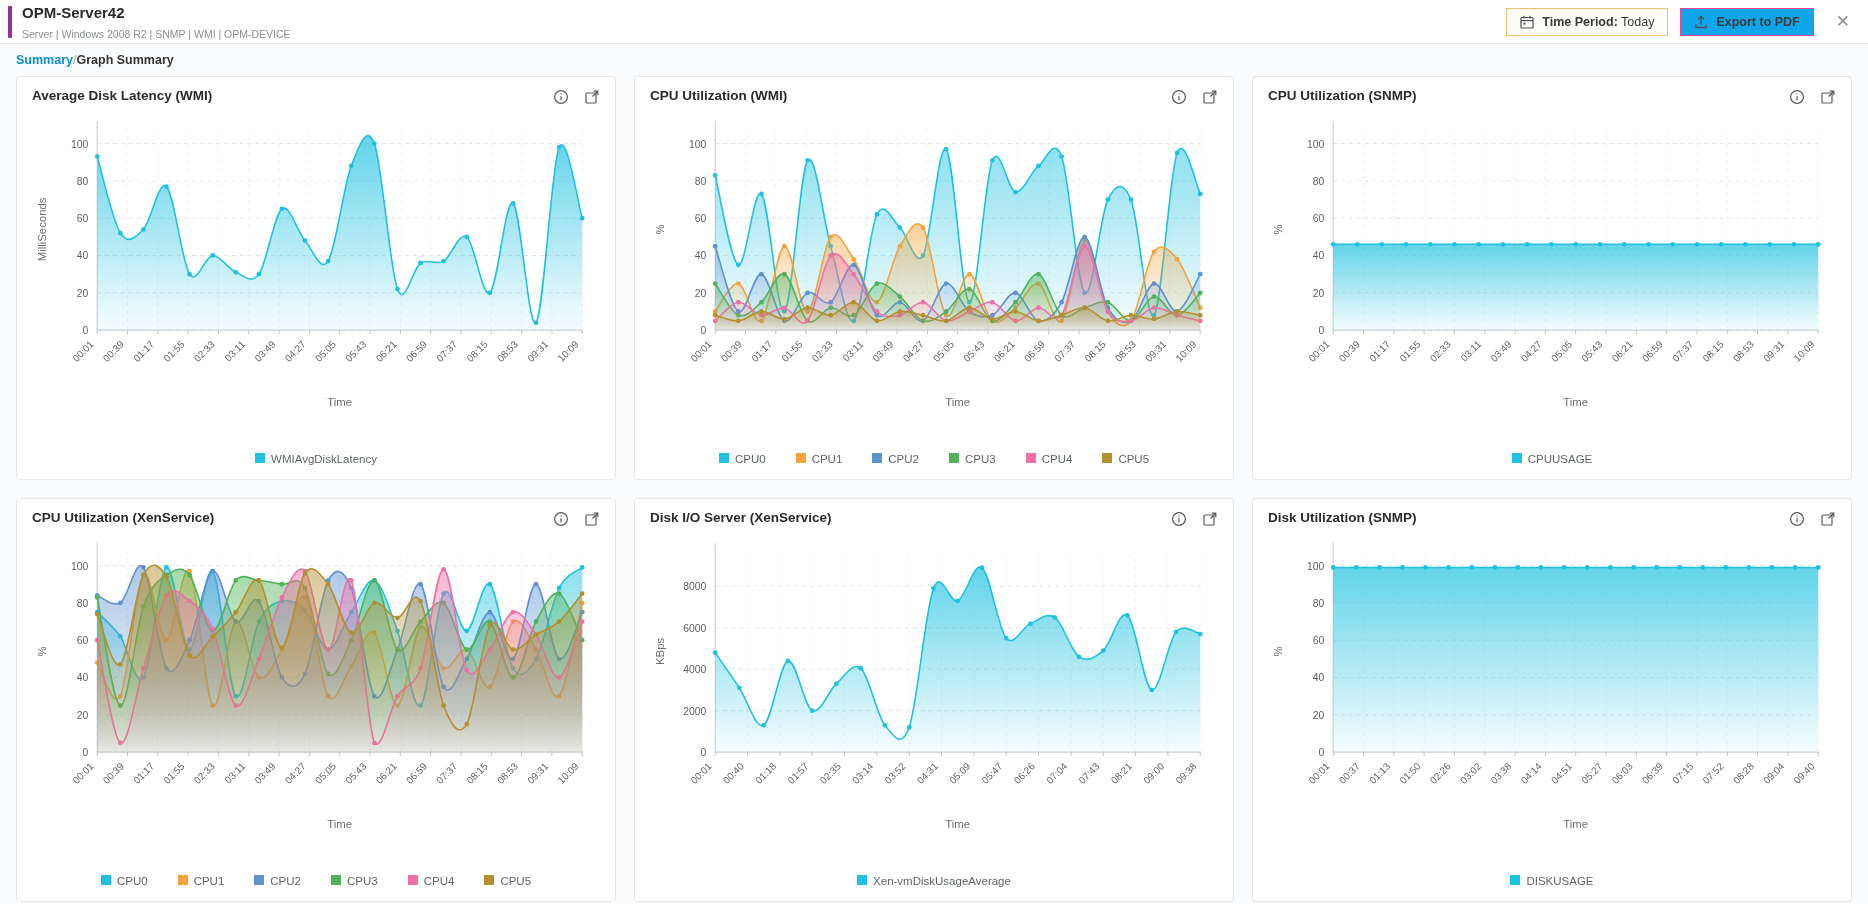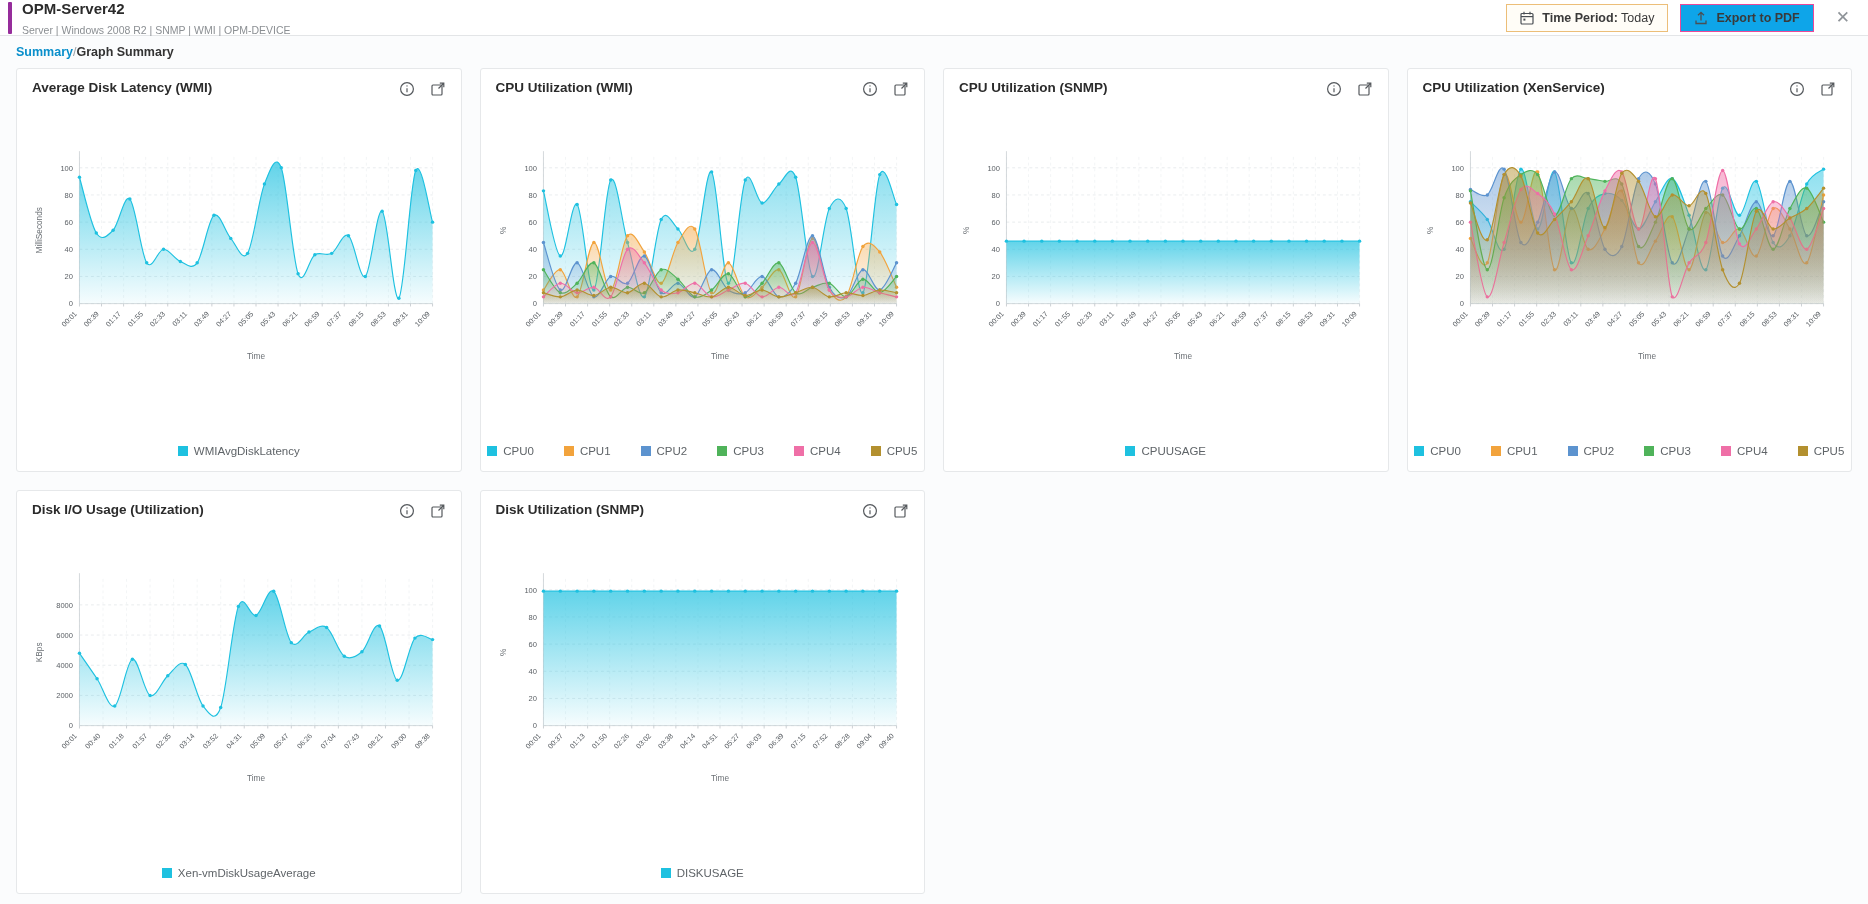--- a/index.html
+++ b/index.html
@@ -4,21 +4,21 @@
 <style>
   * { box-sizing: border-box; margin: 0; padding: 0; }
   body {
     width: 1868px; height: 904px; overflow: hidden;
     font-family: "Liberation Sans", sans-serif;
     background: #fbfcfd; color: #333;
   }
   
   .header {
     display: flex; align-items: center;
-    height: 36px; background: #fff;
+    height: 44px; background: #fff;
     border-bottom: 1px solid #e3e5e7;
     padding: 0 18px 0 8px;
   }
   .accent-bar { width: 4px; height: 32px; background: #962d9b; margin-right: 10px; border-radius: 1px; }
   .title-block { display: flex; flex-direction: column; justify-content: center; }
   .device-title { font-size: 15px; font-weight: 700; color: #2b2b2b; line-height: 1.2; }
   .device-subtitle { font-size: 10.5px; color: #8b8f93; margin-top: 6px; }
   .header-right { margin-left: auto; display: flex; align-items: center; gap: 12px; }
   .btn { display: inline-flex; align-items: center; gap: 8px; font-size: 12.5px; color: #3a3a3a;
          border-radius: 0; padding: 6px 13px; cursor: pointer; white-space: nowrap; }
@@ -28,21 +28,21 @@
   .close-x { font-size: 17px; color: #8f9499; margin-left: 10px; cursor: pointer; font-weight: 400; }
   .hicon { display: inline-flex; }
   .hicon svg { display: block; }
   
   .breadcrumb { display: flex; align-items: center; padding: 9px 16px 7px; font-size: 12.5px; background: #fbfcfd; }
   .bc-link { color: #0a8fcb; font-weight: 700; cursor: pointer; }
   .bc-sep { color: #9aa0a5; }
   .bc-current { color: #333; font-weight: 700; }
   
   .grid {
-    display: grid; grid-template-columns: repeat(4, 1fr);
+    display: grid; grid-template-columns: repeat(3, 1fr);
     gap: 18px; padding: 2px 16px 0;
   }
   .card {
     background: #fff; border: 1px solid #e6e8ea; border-radius: 3px;
     height: 404px; padding: 11px 15px 8px; position: relative;
   }
   .card-head { display: flex; justify-content: space-between; align-items: flex-start; }
   .chart-title { font-size: 13.5px; font-weight: 700; color: #2b2b2b; }
   .card-icons { display: flex; gap: 15px; margin-top: 1px; }
   .cicon { cursor: pointer; color: #55595d; display: inline-flex; }
@@ -50,21 +50,21 @@
   .chart-svg { width: 100%; height: 302px; display: block; margin-top: 6px; }
   .chart-svg text { font-family: "Liberation Sans", sans-serif; }
   .chart-svg .ytick { font-size: 10.5px; fill: #5c6166; }
   .chart-svg .xtick { font-size: 10px; fill: #5c6166; }
   .chart-svg .alabel { font-size: 11.5px; fill: #6a6f74; }
   .legend {
     position: absolute; left: 0; right: 0; bottom: 14px;
     display: flex; justify-content: center; gap: 30px;
     font-size: 11.5px; color: #5f6468;
   }
-  .legend-item { display: inline-flex; align-items: center; cursor: pointer; }
+  .legend-item { display: inline-flex; cursor: pointer; }
   .legend-swatch { width: 10px; height: 10px; display: inline-block; margin-right: 6px; }
 </style>
 </head>
 <body>
 
 <div class="header">
   <div class="accent-bar"></div>
   <div class="title-block">
     <div class="device-title">OPM-Server42</div>
     <div class="device-subtitle">Server | Windows 2008 R2  | SNMP  | WMI  | OPM-DEVICE</div>
@@ -917,21 +917,21 @@
           <span>CPU4</span>
         </span>
         <span class="legend-item">
           <span class="legend-swatch" style="background: rgb(179, 144, 47);"></span>
           <span>CPU5</span>
         </span>
       </div>
   </div>
     <div class="card">
     <div class="card-head">
-      <div class="chart-title">Disk I/O Usage (Utilization)</div>
+      <div class="chart-title">Disk I/O Server (XenService)</div>
       <div class="card-icons">
         <span class="cicon">
           <svg width="16" height="16" viewBox="0 0 16 16" fill="none" stroke="#55595d" stroke-width="1.2">
             <circle cx="8" cy="8" r="6.4"></circle>
             <line x1="8" y1="7.2" x2="8" y2="11.2"></line>
             <circle cx="8" cy="4.9" r="0.7" fill="#55595d" stroke="none"></circle>
           </svg>
         </span>
         <span class="cicon">
           <svg width="16" height="16" viewBox="0 0 16 16" fill="none" stroke="#55595d" stroke-width="1.2">

